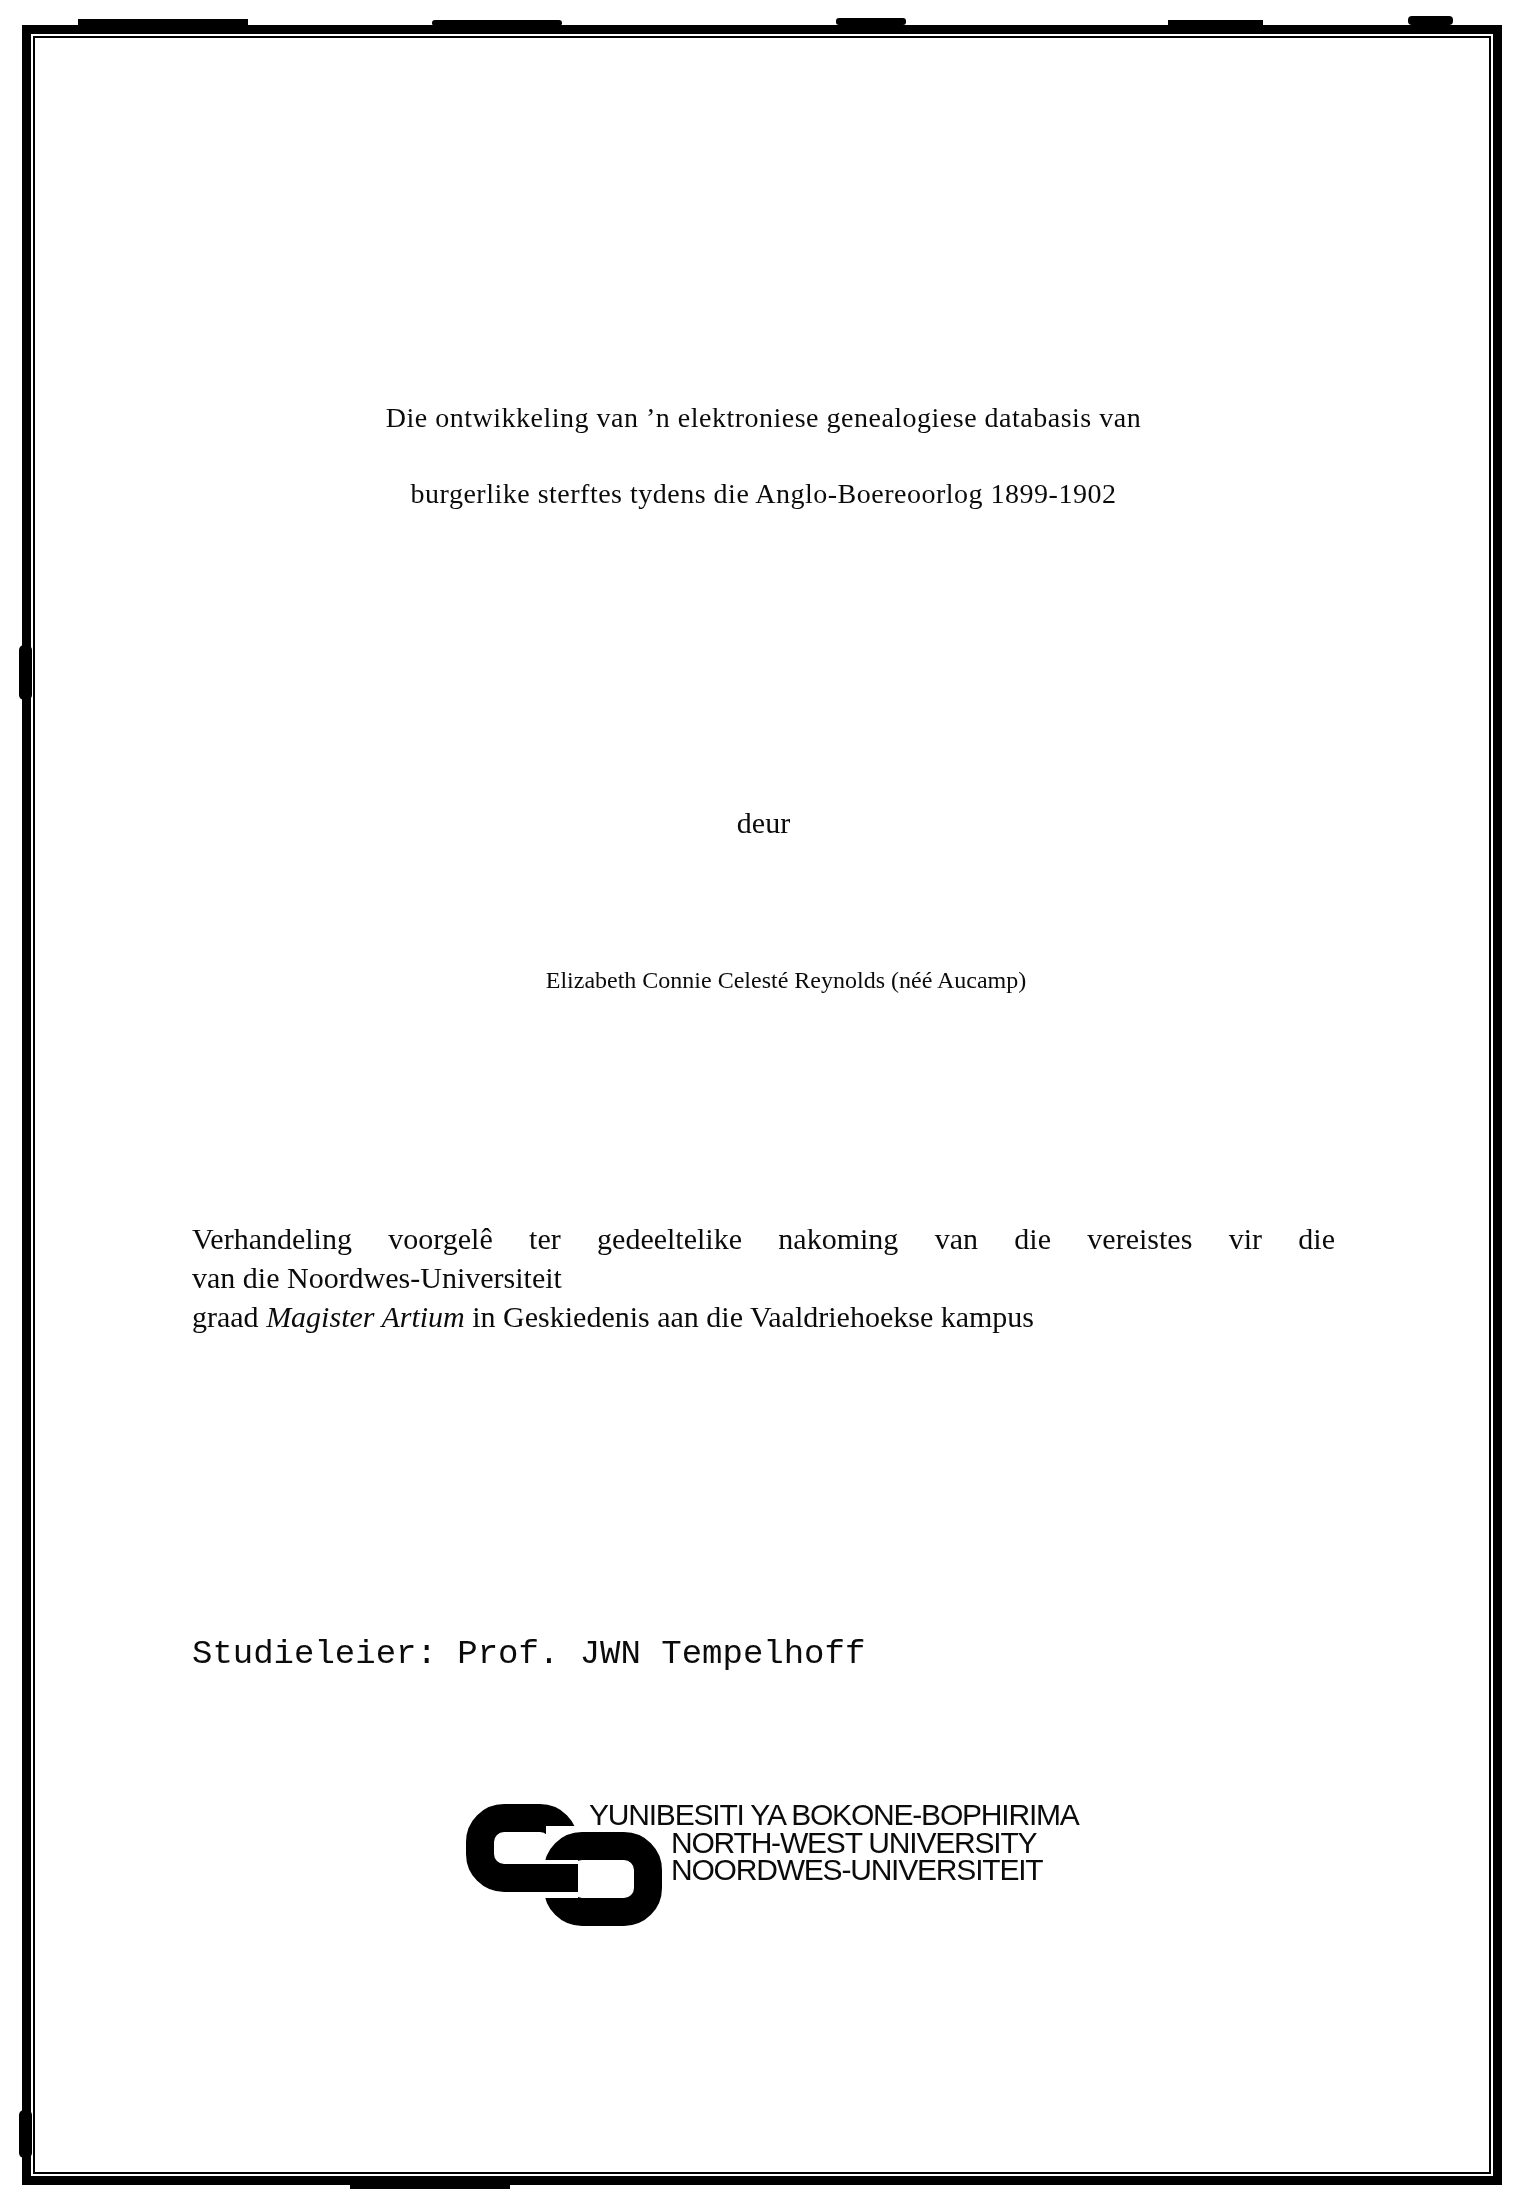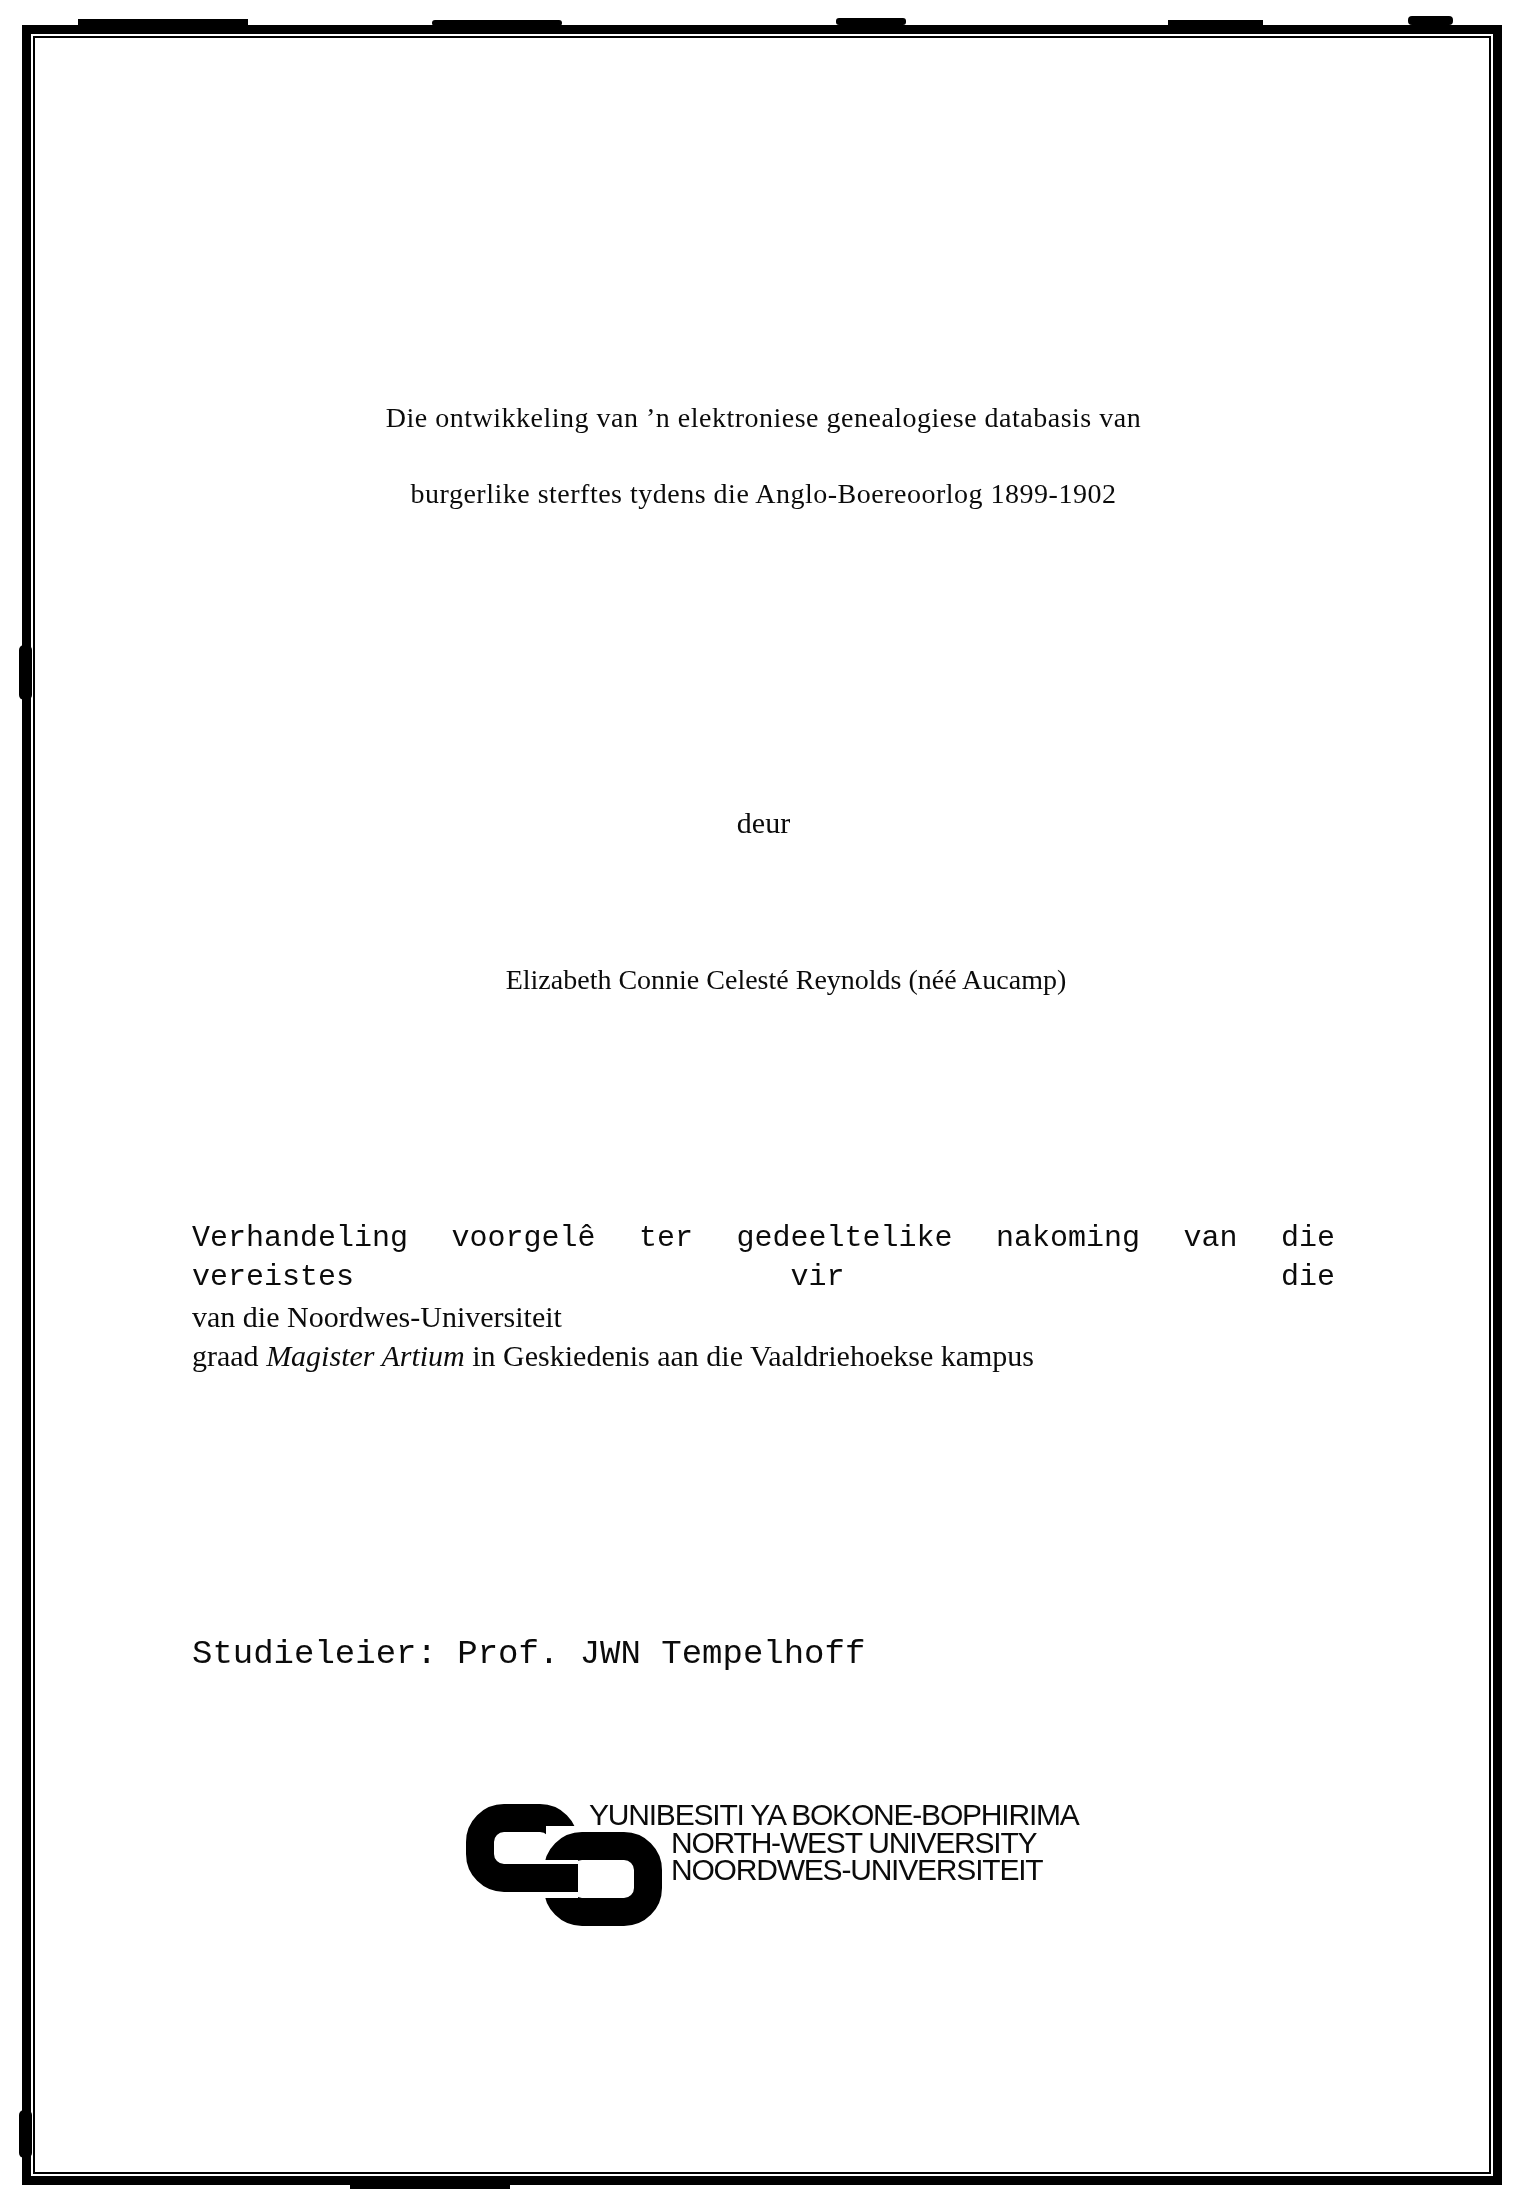--- a/index.html
+++ b/index.html
@@ -35,27 +35,27 @@
     position:absolute;left:110px;right:110px;top:380px;
     text-align:center;font-size:28px;line-height:76px;
     letter-spacing:0.5px;
   }
   .byline{
     position:absolute;left:0;right:0;top:806px;
     text-align:center;font-size:30px;line-height:34px;
   }
   .author{
     position:absolute;left:0;right:0;top:960px;
-    text-align:center;font-size:28px;line-height:40px;padding-left:45px;
+    text-align:center;font-size:24px;line-height:40px;padding-left:45px;
   }
   .thesis-note{
     position:absolute;left:192px;width:1143px;top:1219px;
     font-size:30px;line-height:39px;
   }
-  .thesis-note .jline{text-align:justify;text-align-last:justify;font-family:Liberation Mono, monospace;}
+  .thesis-note .jline{text-align:justify;text-align-last:justify;}
   .supervisor-block{
     position:absolute;left:192px;top:1632px;
     font-size:34px;line-height:45px;font-family:Liberation Mono, monospace;
   }
   .logo{position:absolute;left:466px;top:1800px;width:640px;height:130px;}
   .logo-mark{position:absolute;left:0;top:2px;width:200px;height:126px;}
   .logo-text{
     position:absolute;left:205px;top:1px;
     font-family:"Liberation Sans", sans-serif;
     font-weight:400;font-size:30px;line-height:27.5px;

